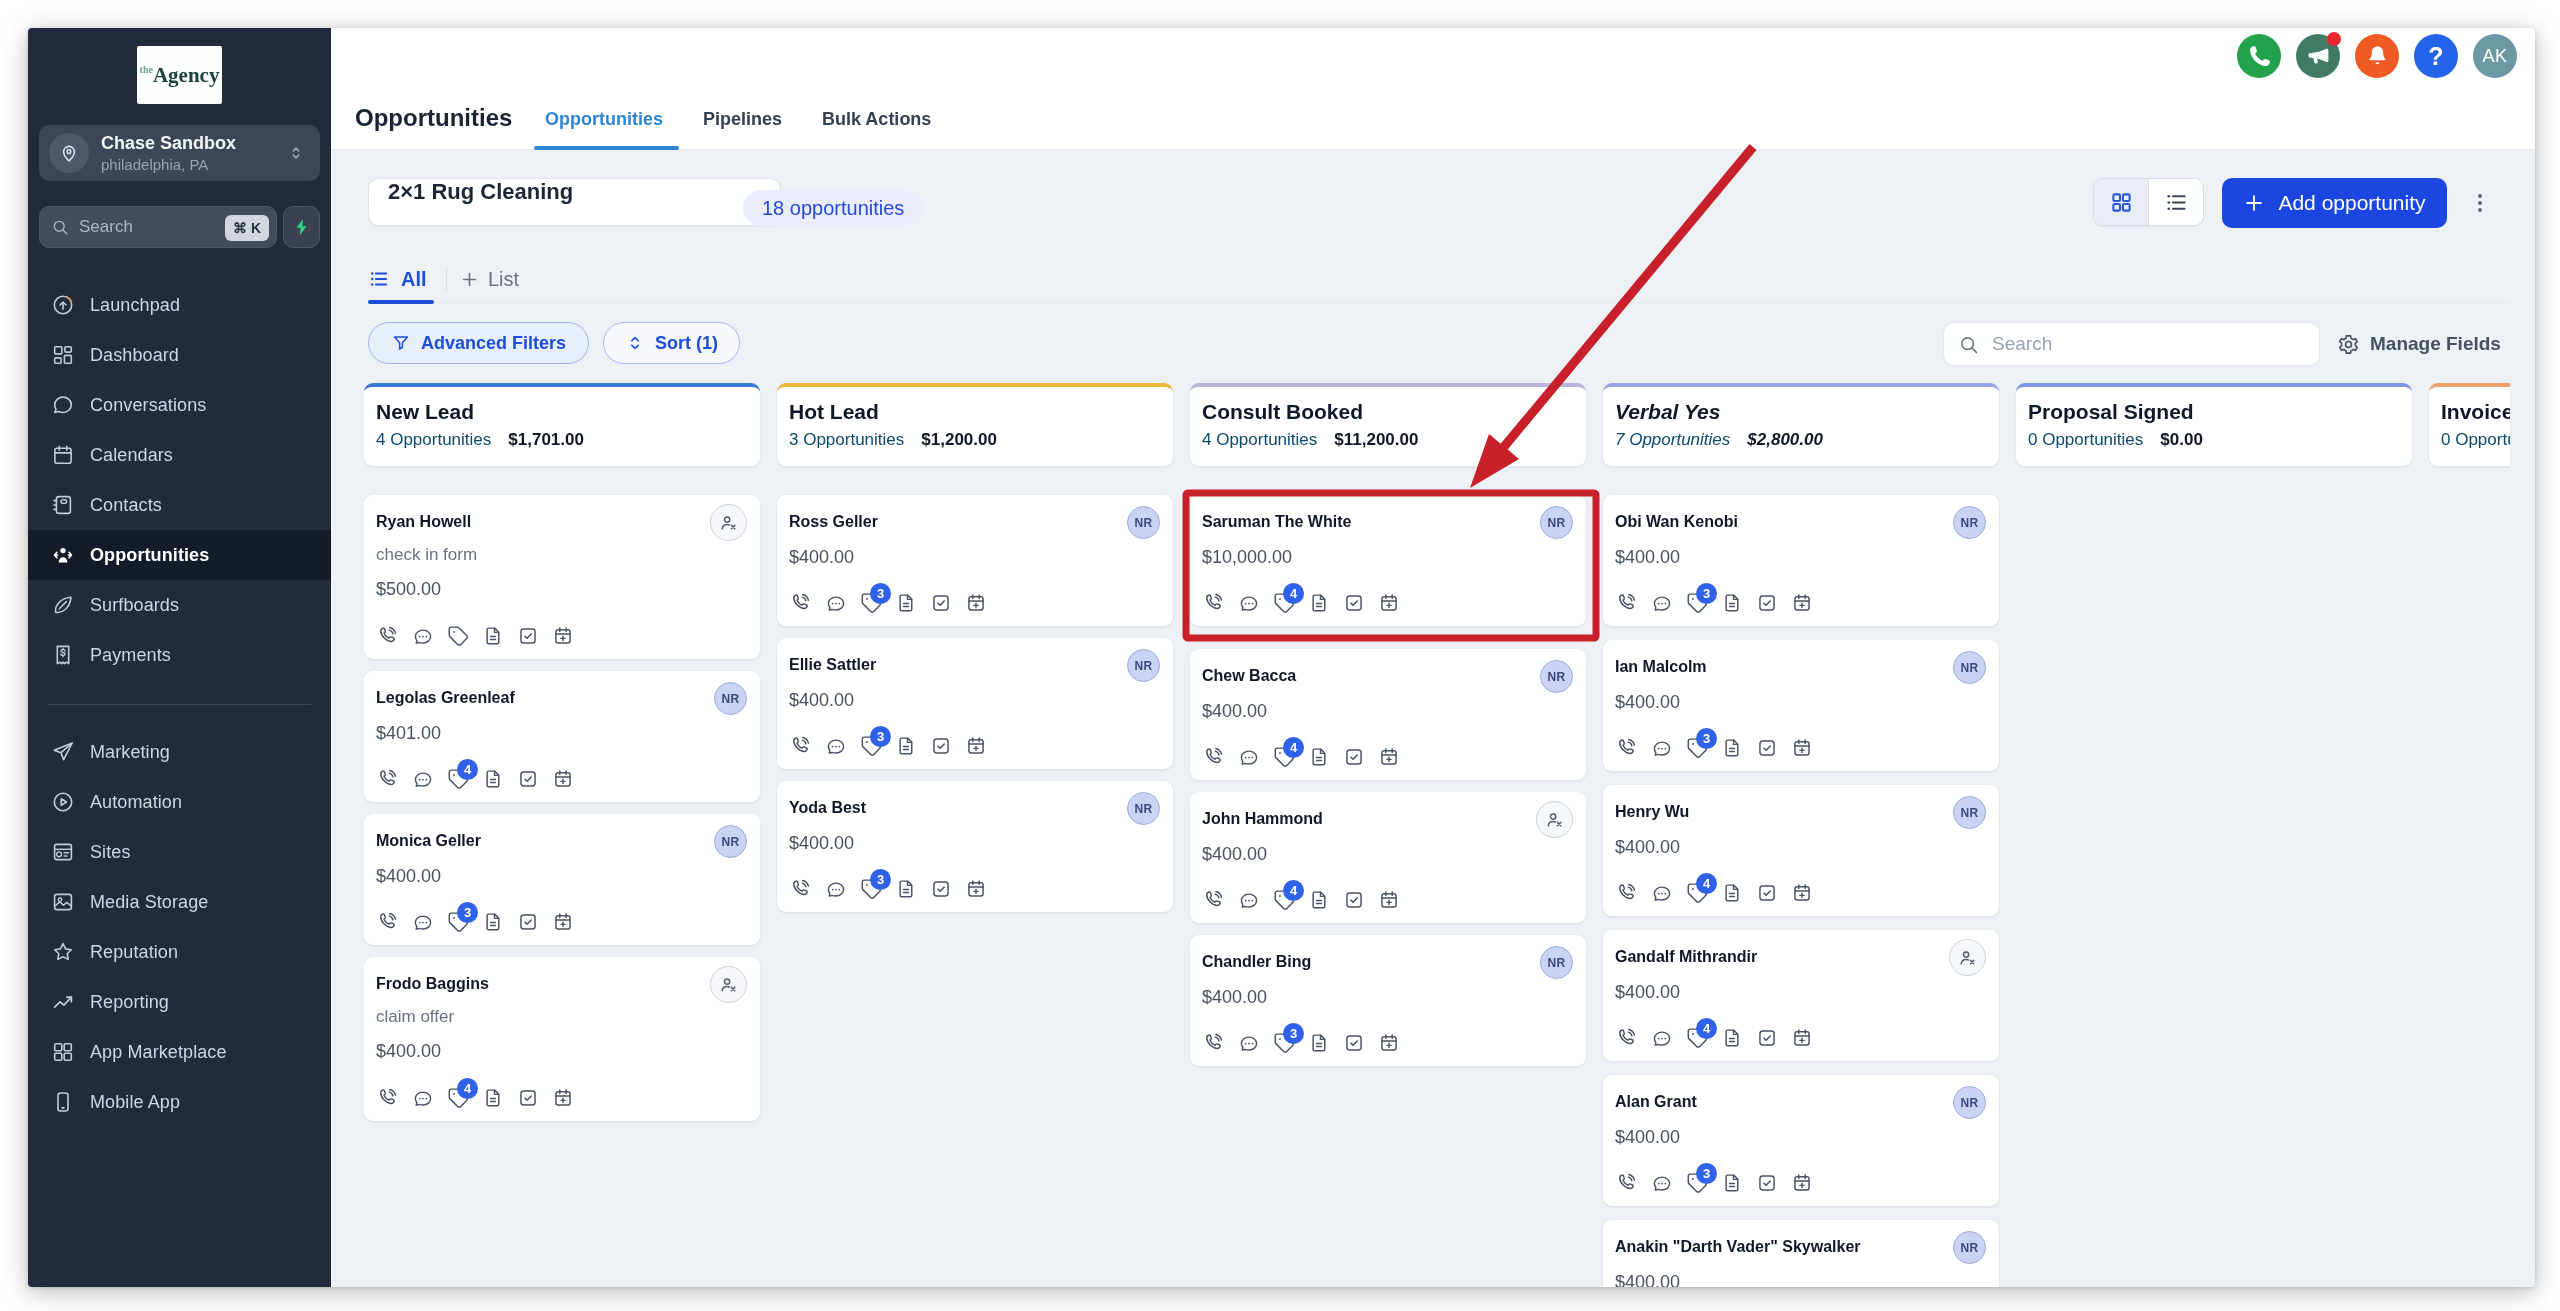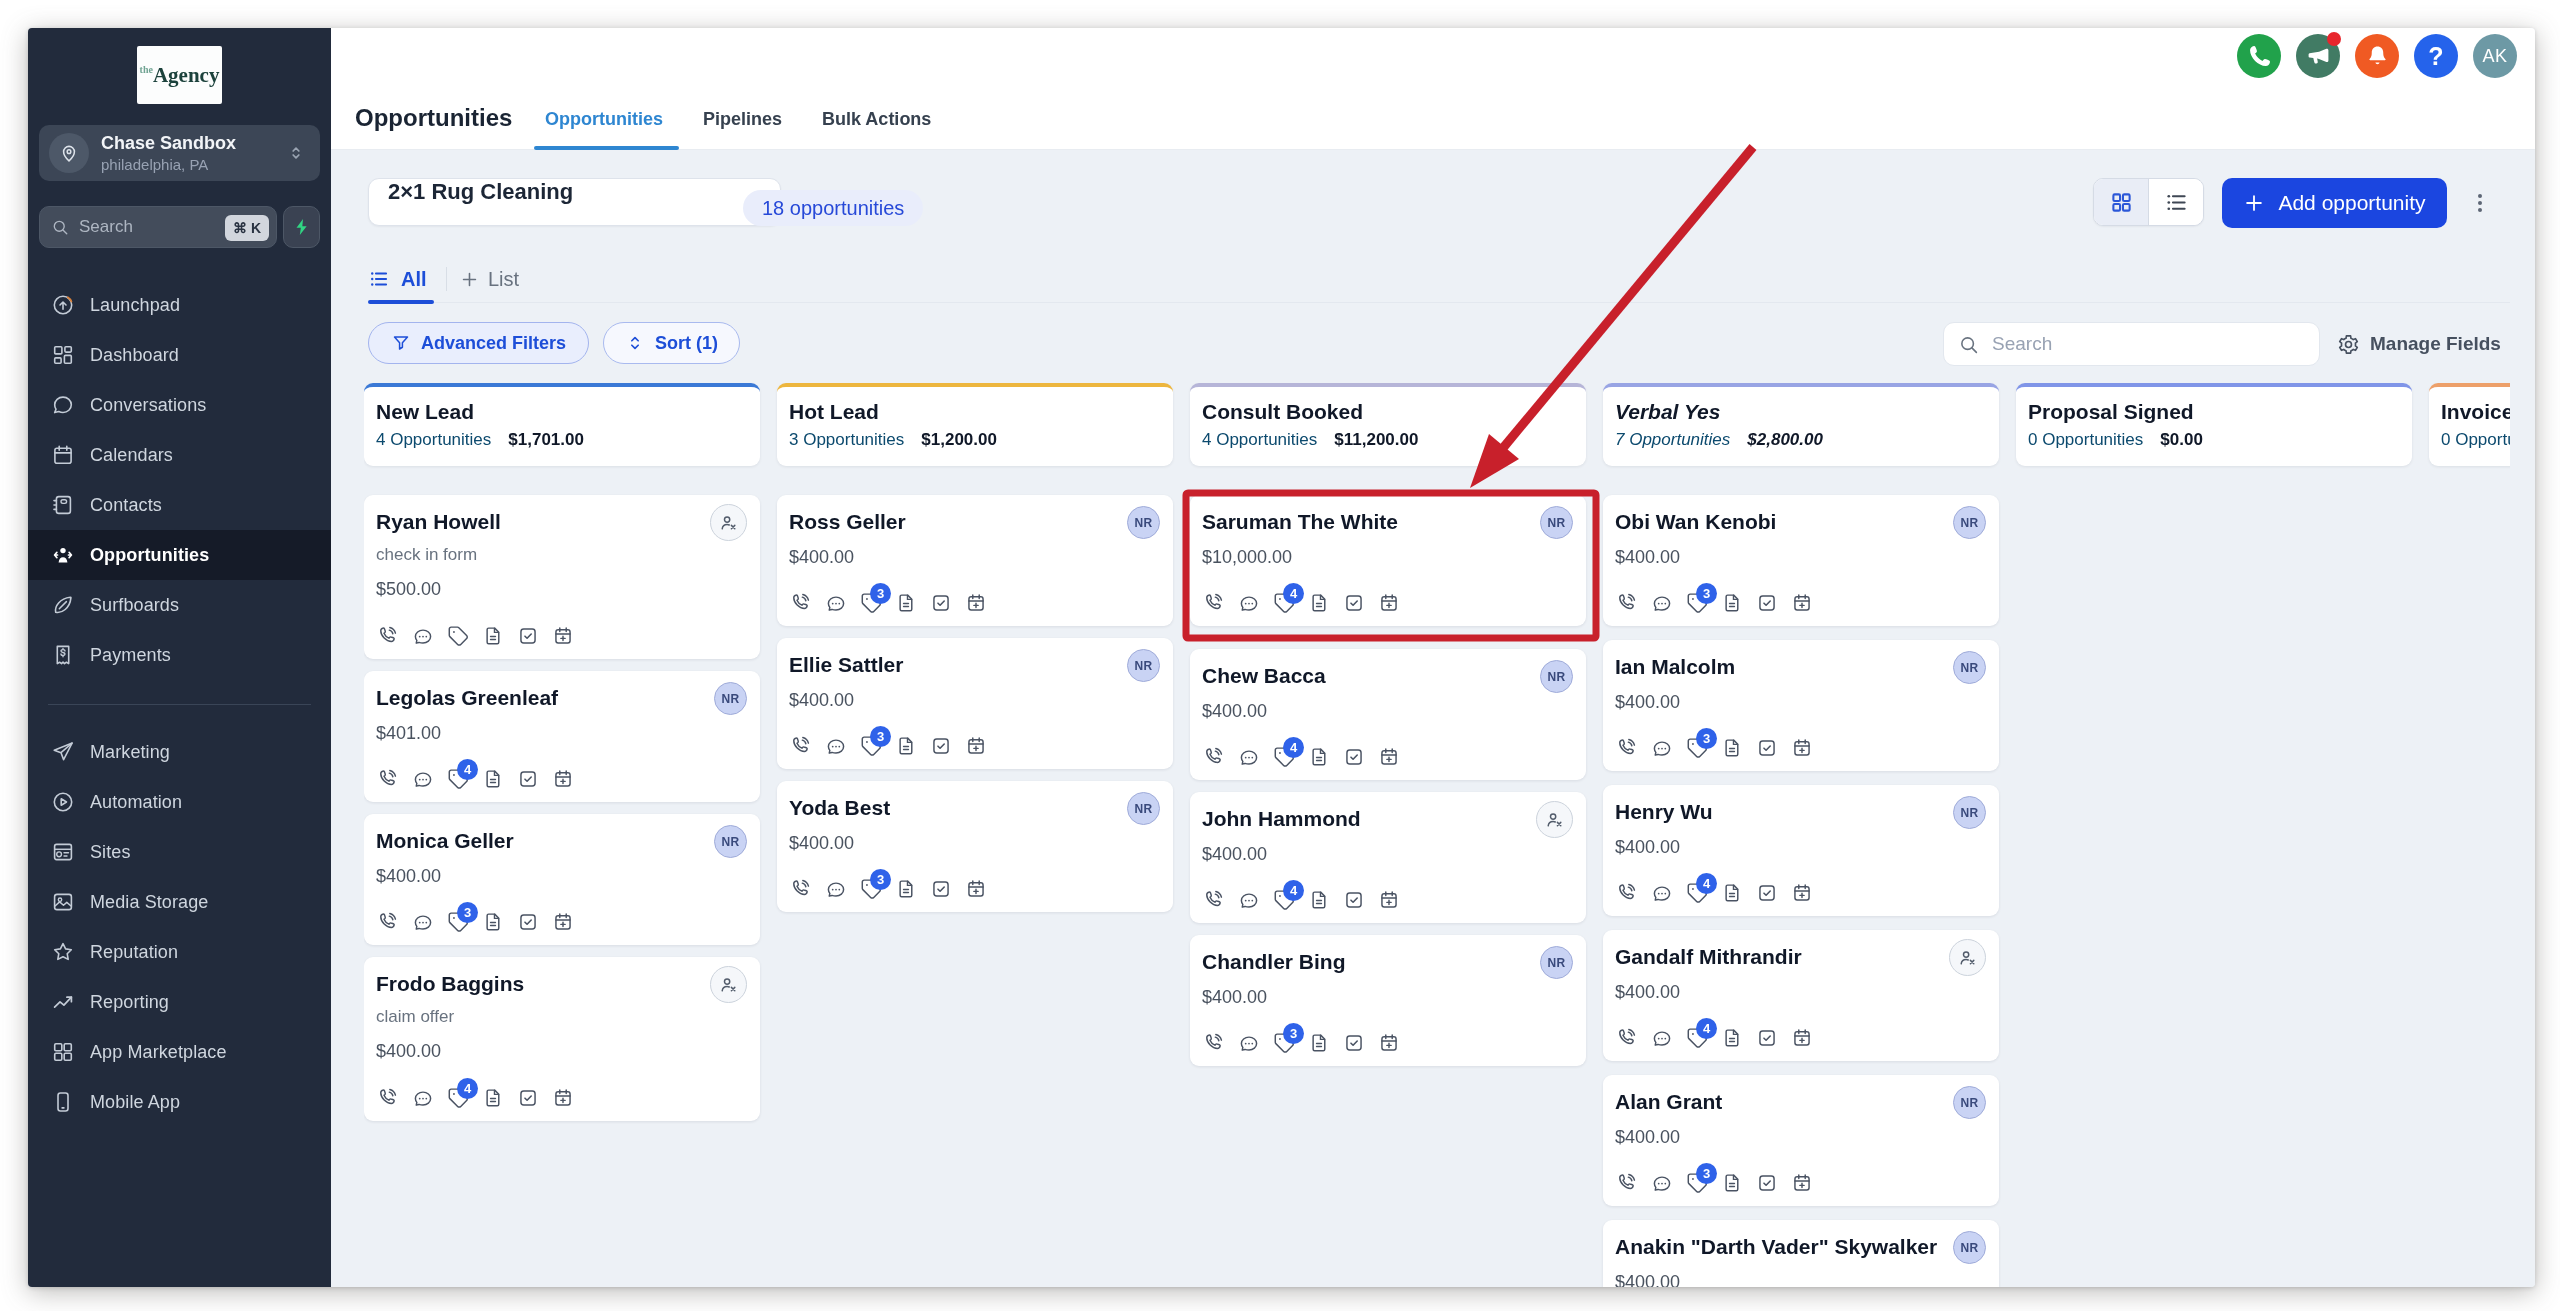--- a/index.html
+++ b/index.html
@@ -119,21 +119,21 @@
   .col-sub { margin-top:4px; display:flex; align-items:baseline; gap:17px; }
   .col-count { font-size:17px; color:#0c4a6e; }
   .col-total { font-size:17px; font-weight:bold; color:#101828; }
   .cards { margin-top:29px; display:flex; flex-direction:column; }
   .card { background:#fff; border-radius:9px; box-shadow:0 1px 3px rgba(16,24,40,.09);
           position:relative; padding:14px 12px 0 12px; margin-bottom:12px; cursor:pointer; }
   .card.h131 { height:131px; }
   .card.h164 { height:164px; }
   .col:nth-child(3) .card:first-child { margin-bottom:23px; }
   .col:nth-child(4) .card { margin-bottom:14px; }
-  .card-name { font-size:21px; font-weight:bold; color:#101828; line-height:26px; padding-right:50px;
+  .card-name { font-size:16px; font-weight:bold; color:#101828; line-height:26px; padding-right:50px;
                white-space:nowrap; overflow:hidden; }
   .card-note { font-size:17px; color:#68727f; line-height:24px; margin-top:8px; }
   .card-amount { font-size:18px; color:#49525f; line-height:24px; margin-top:10px; }
   .card-icons { position:absolute; left:13px; bottom:12px; display:flex; gap:13px; }
   .ci { position:relative; width:22px; height:22px; }
   .tag-count { position:absolute; right:-9px; top:-9px; min-width:21px; height:21px; border-radius:11px;
                background:#2f62e9; color:#fff; font-size:13px; font-weight:bold; display:flex;
                align-items:center; justify-content:center; padding:0 4px; }
   .nr-badge { position:absolute; right:13px; top:11px; width:33px; height:33px; border-radius:50%;
               background:#c9d3f4; border:1px solid #9fabd9; color:#3a4a7c; font-size:12px; font-weight:bold;

